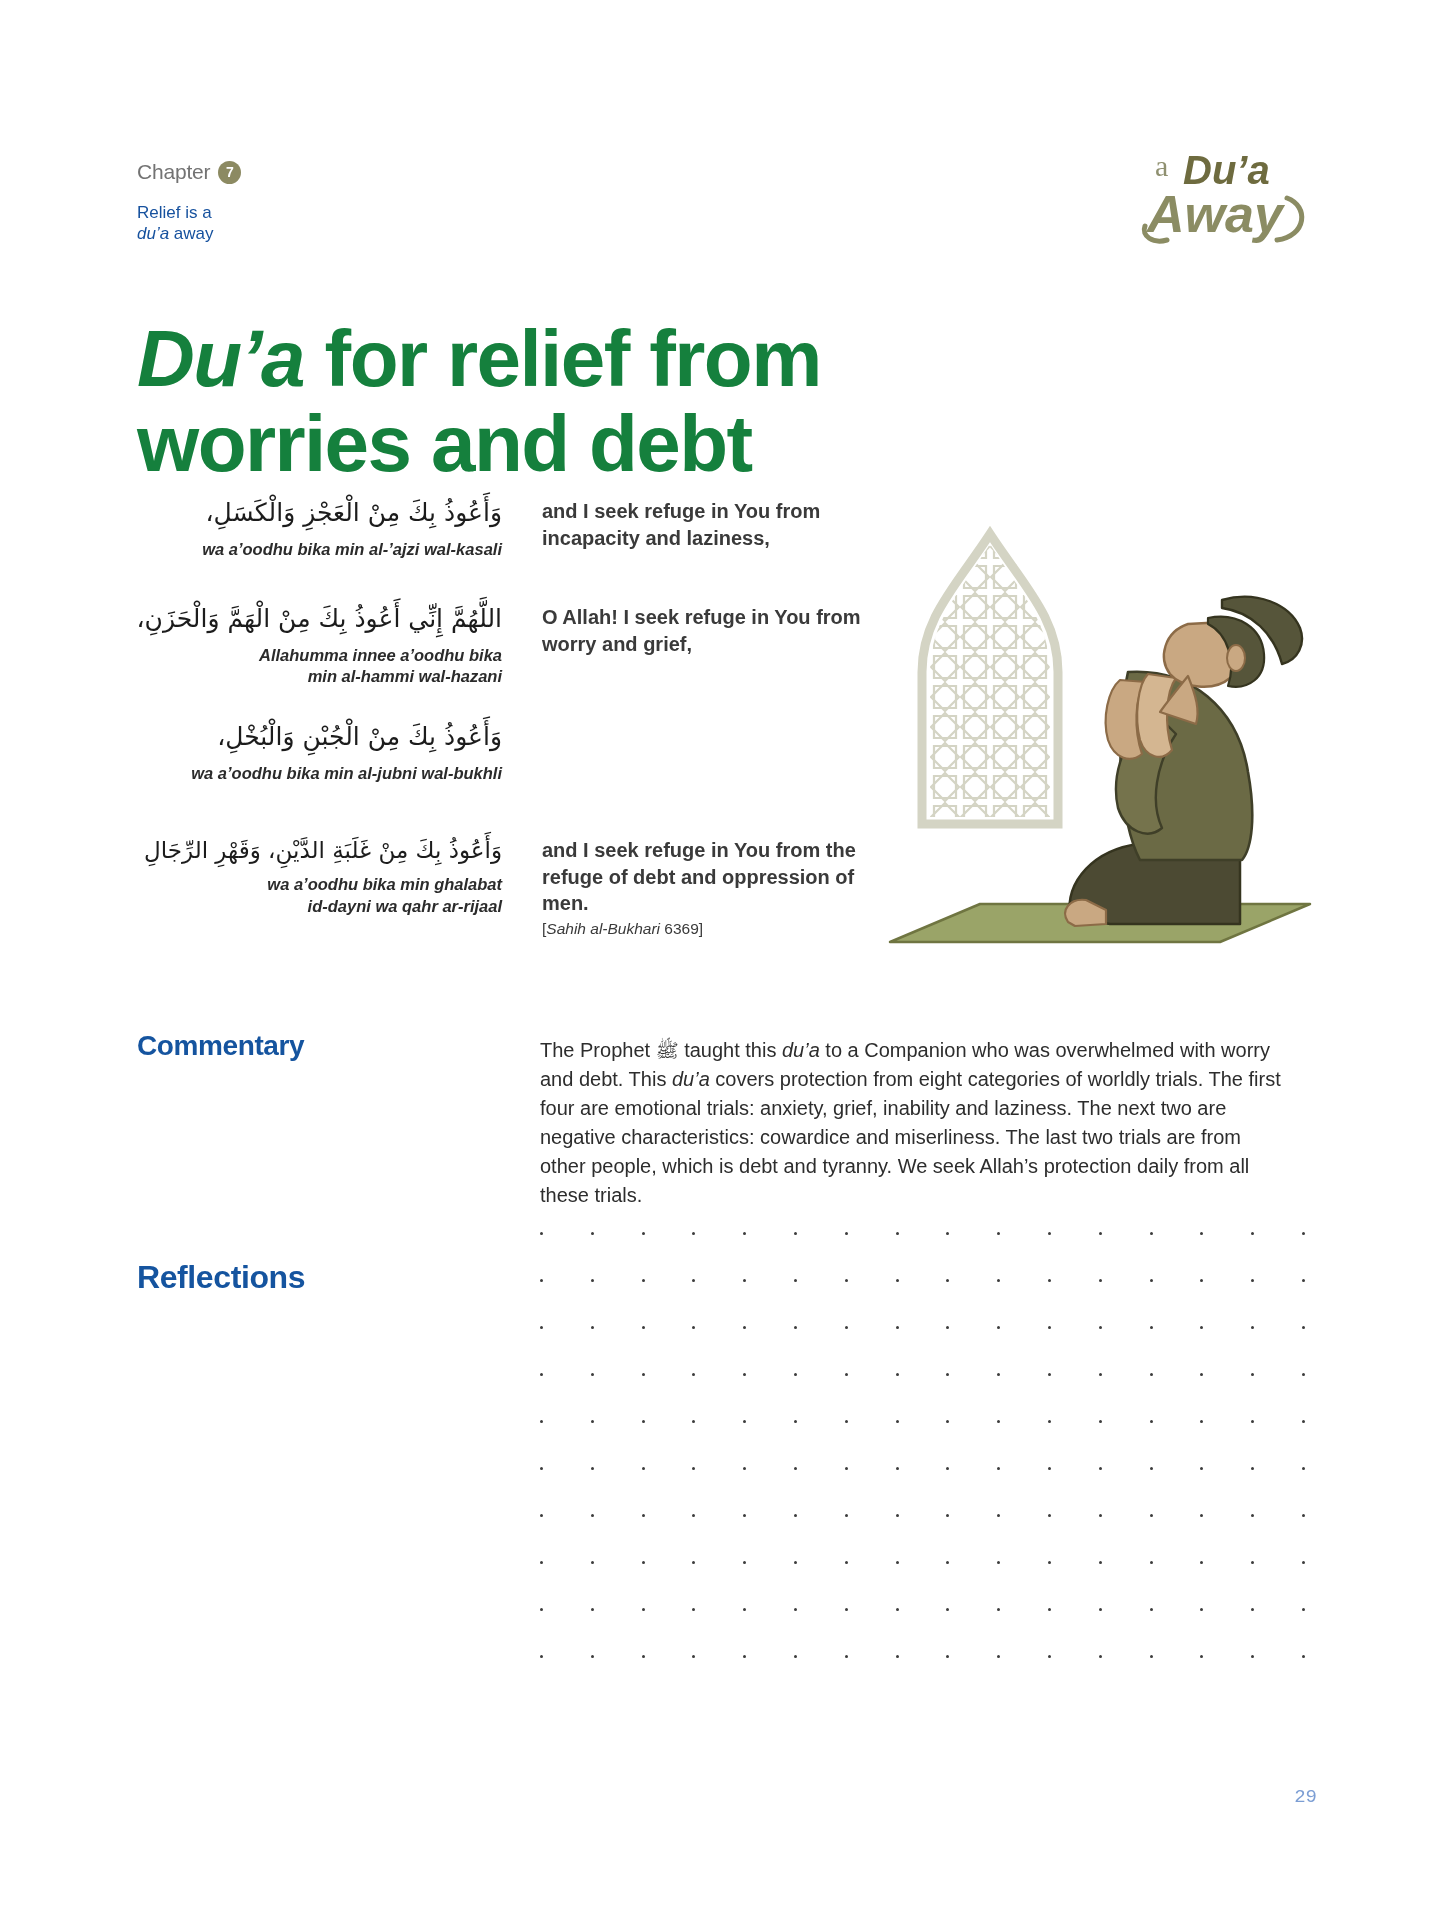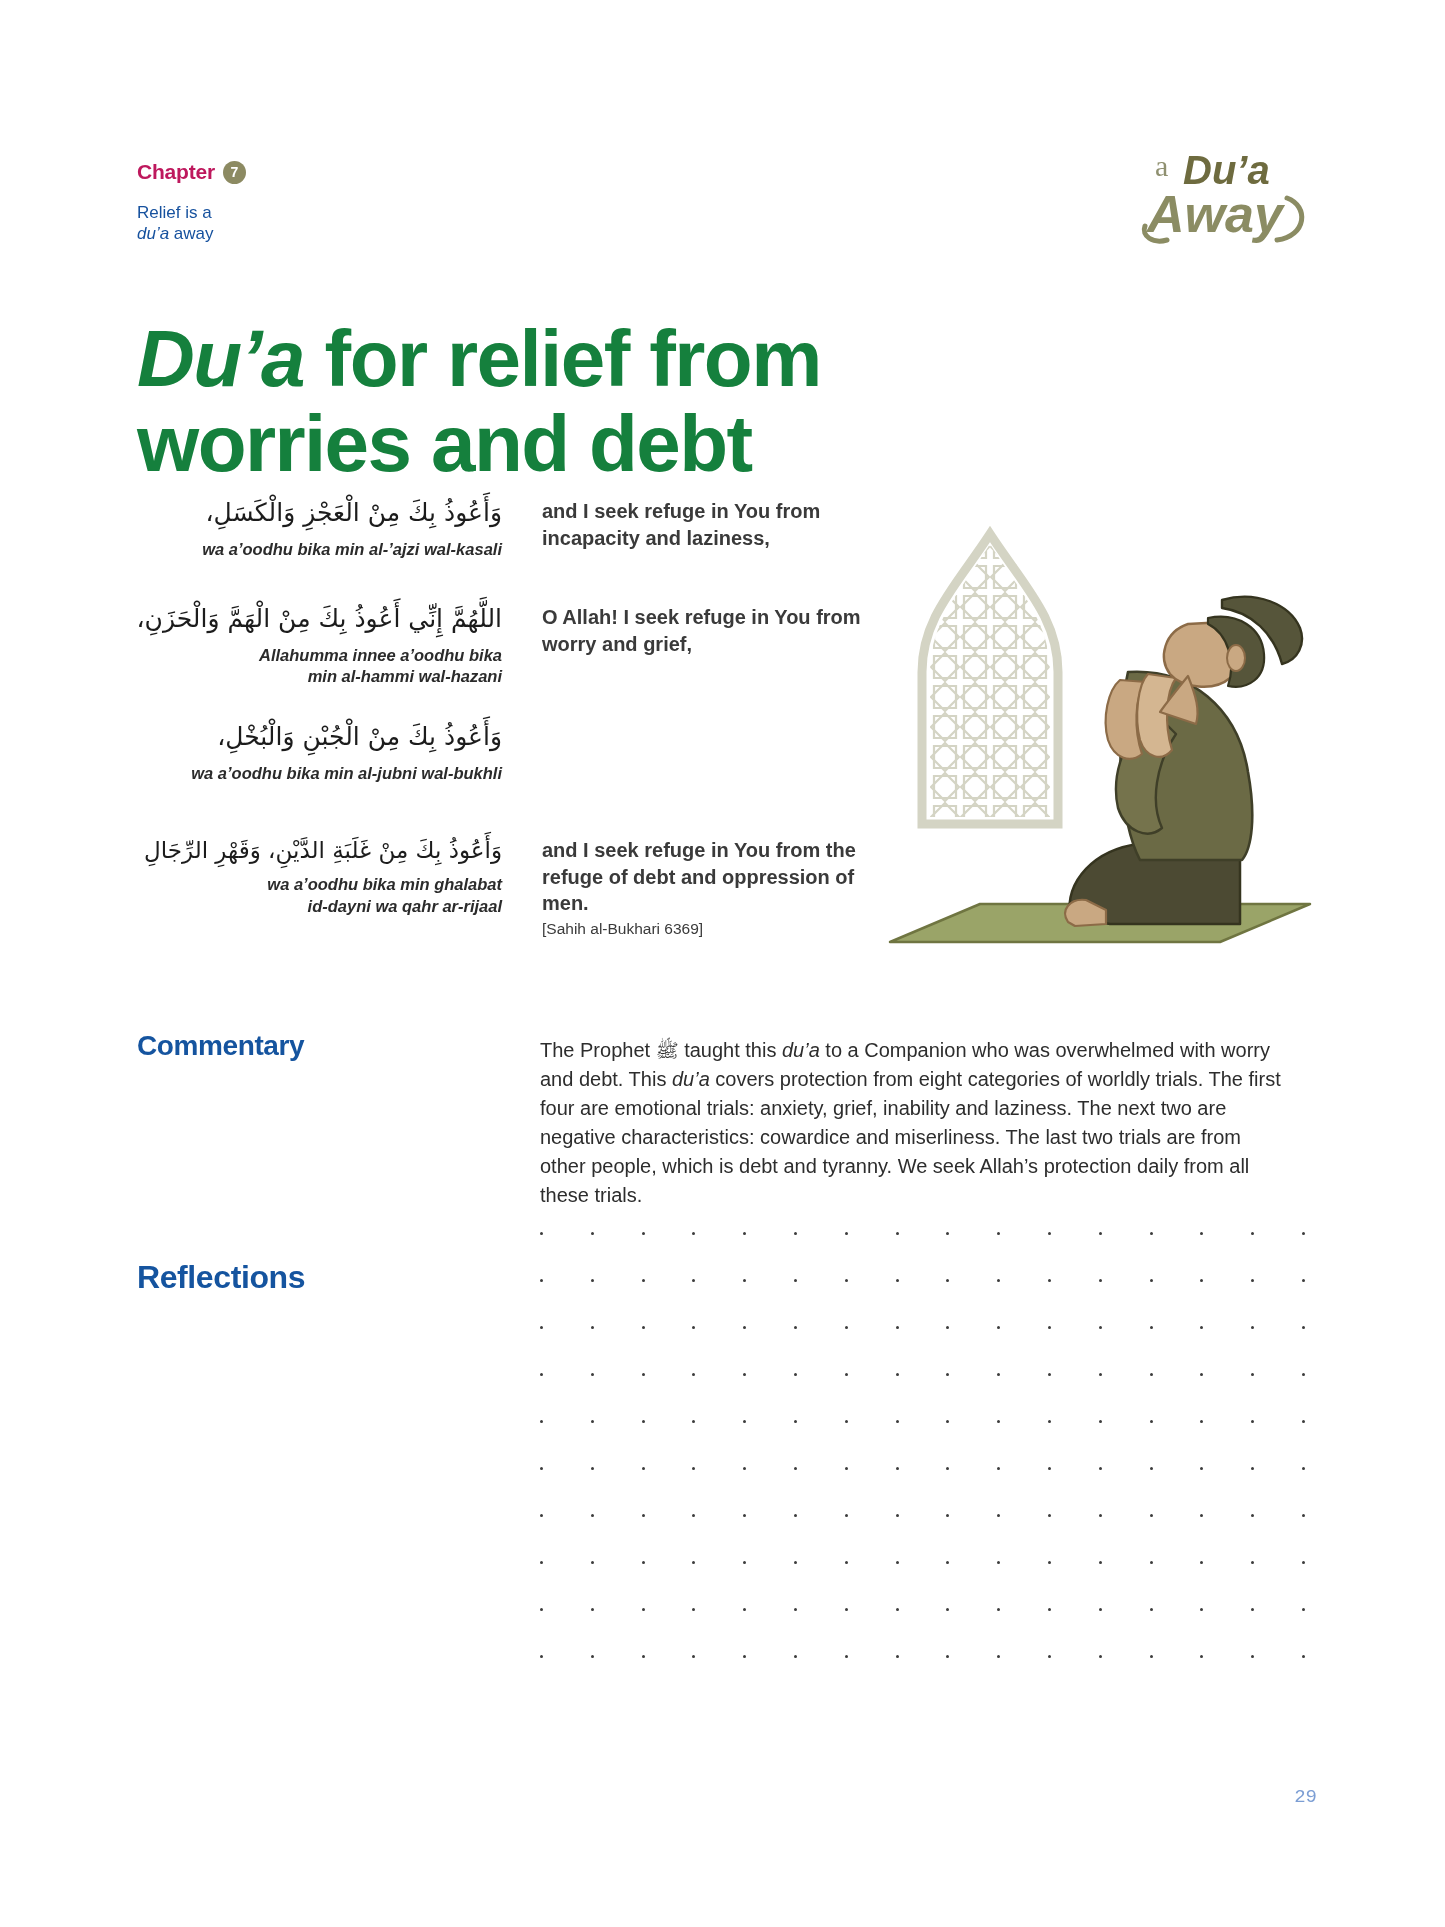--- a/index.html
+++ b/index.html
@@ -24,22 +24,22 @@
     top: 160px;
     width: 320px;
   }
   .chapter-line {
     display: flex;
     align-items: center;
     gap: 8px;
   }
   .chapter-word {
     font-size: 21px;
-    font-weight: bold;
-    color: #be185d;
+    font-weight: normal;
+    color: #737373;
     letter-spacing: -0.2px;
   }
   .chapter-badge {
     display: inline-flex;
     align-items: center;
     justify-content: center;
     width: 23px;
     height: 23px;
     border-radius: 50%;
     background: #8c8a62;
@@ -130,21 +130,21 @@
     font-size: 20px;
     font-weight: bold;
     color: #3a3a3a;
     line-height: 1.33;
   }
   .citation {
     font-size: 15.5px;
     color: #3a3a3a;
     margin-top: 3px;
   }
-  .citation .ital { }
+  .citation .ital { font-style: italic; }
 
   
   .illustration {
     position: absolute;
     left: 870px;
     top: 472px;
     width: 460px;
     height: 500px;
   }
   .illustration svg { display: block; }

